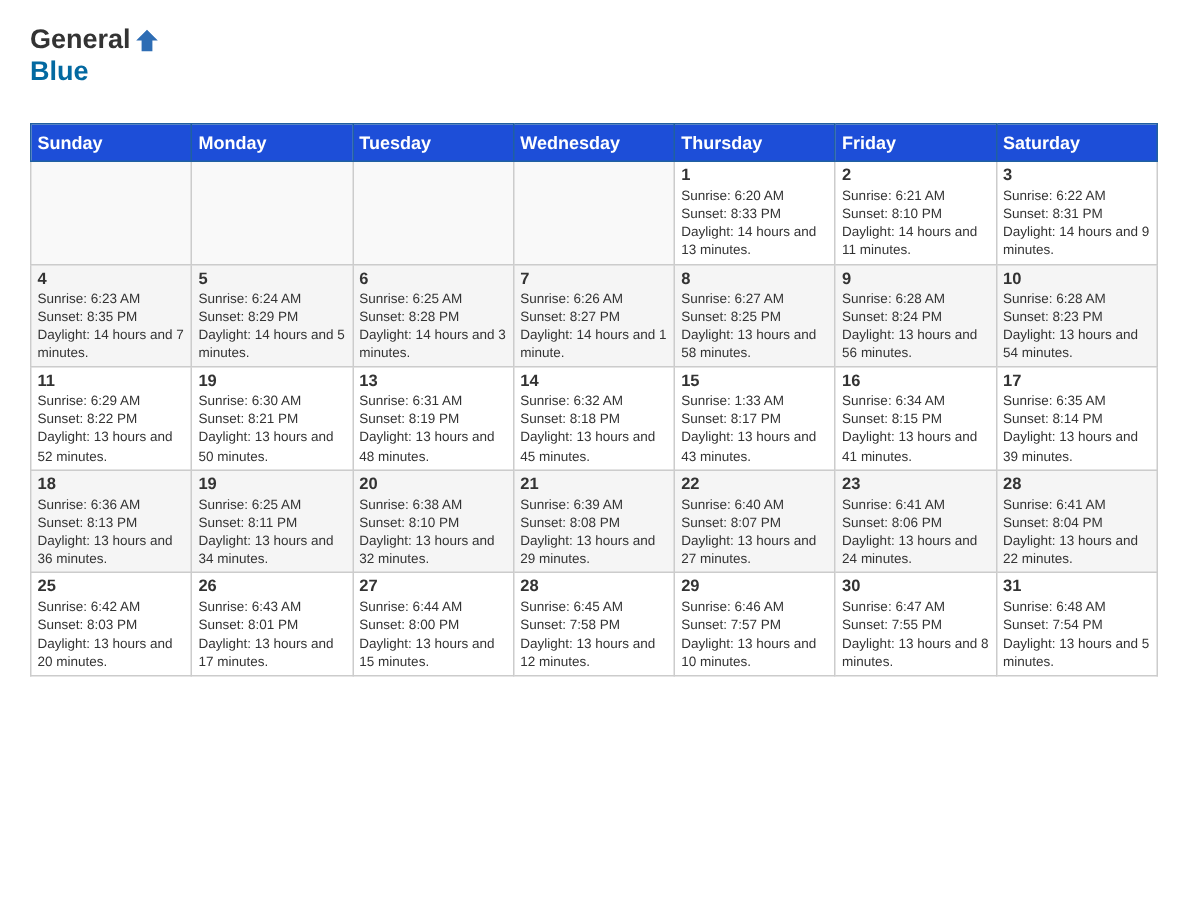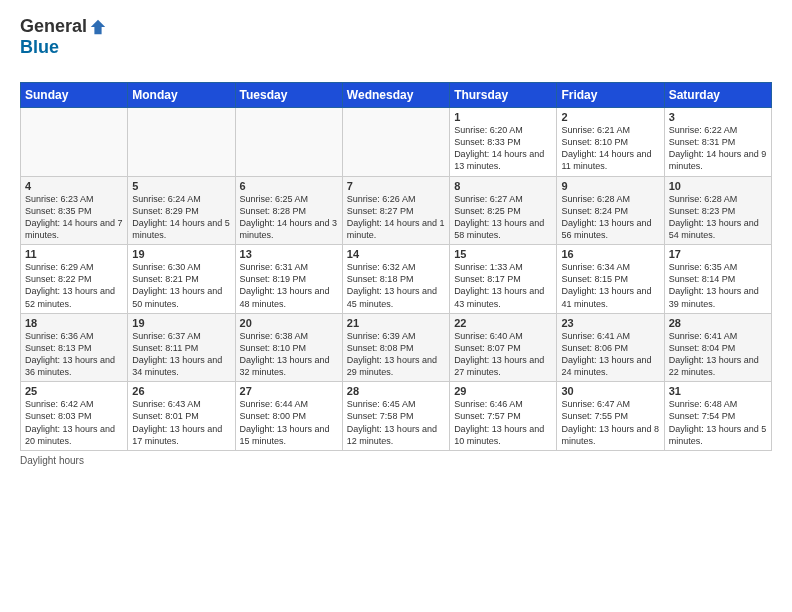--- a/index.html
+++ b/index.html
@@ -269,21 +269,21 @@
         <tr>
           <td>
             <span class="day-num">18</span>
             <div class="day-info">Sunrise: 6:36 AM
 Sunset: 8:13 PM
 Daylight: 13 hours
 and 36 minutes.</div>
           </td>
           <td>
             <span class="day-num">19</span>
-            <div class="day-info">Sunrise: 6:37 AM
+            <div class="day-info">Sunrise: 6:25 AM
 Sunset: 8:11 PM
 Daylight: 13 hours
 and 34 minutes.</div>
           </td>
           <td>
             <span class="day-num">20</span>
             <div class="day-info">Sunrise: 6:38 AM
 Sunset: 8:10 PM
 Daylight: 13 hours
 and 32 minutes.</div>
@@ -364,14 +364,13 @@
             <span class="day-num">31</span>
             <div class="day-info">Sunrise: 6:48 AM
 Sunset: 7:54 PM
 Daylight: 13 hours
 and 5 minutes.</div>
           </td>
         </tr>
       </tbody>
   </table>
 
-  <div class="footer">Daylight hours</div>
 </div>
 
 </body></html>

